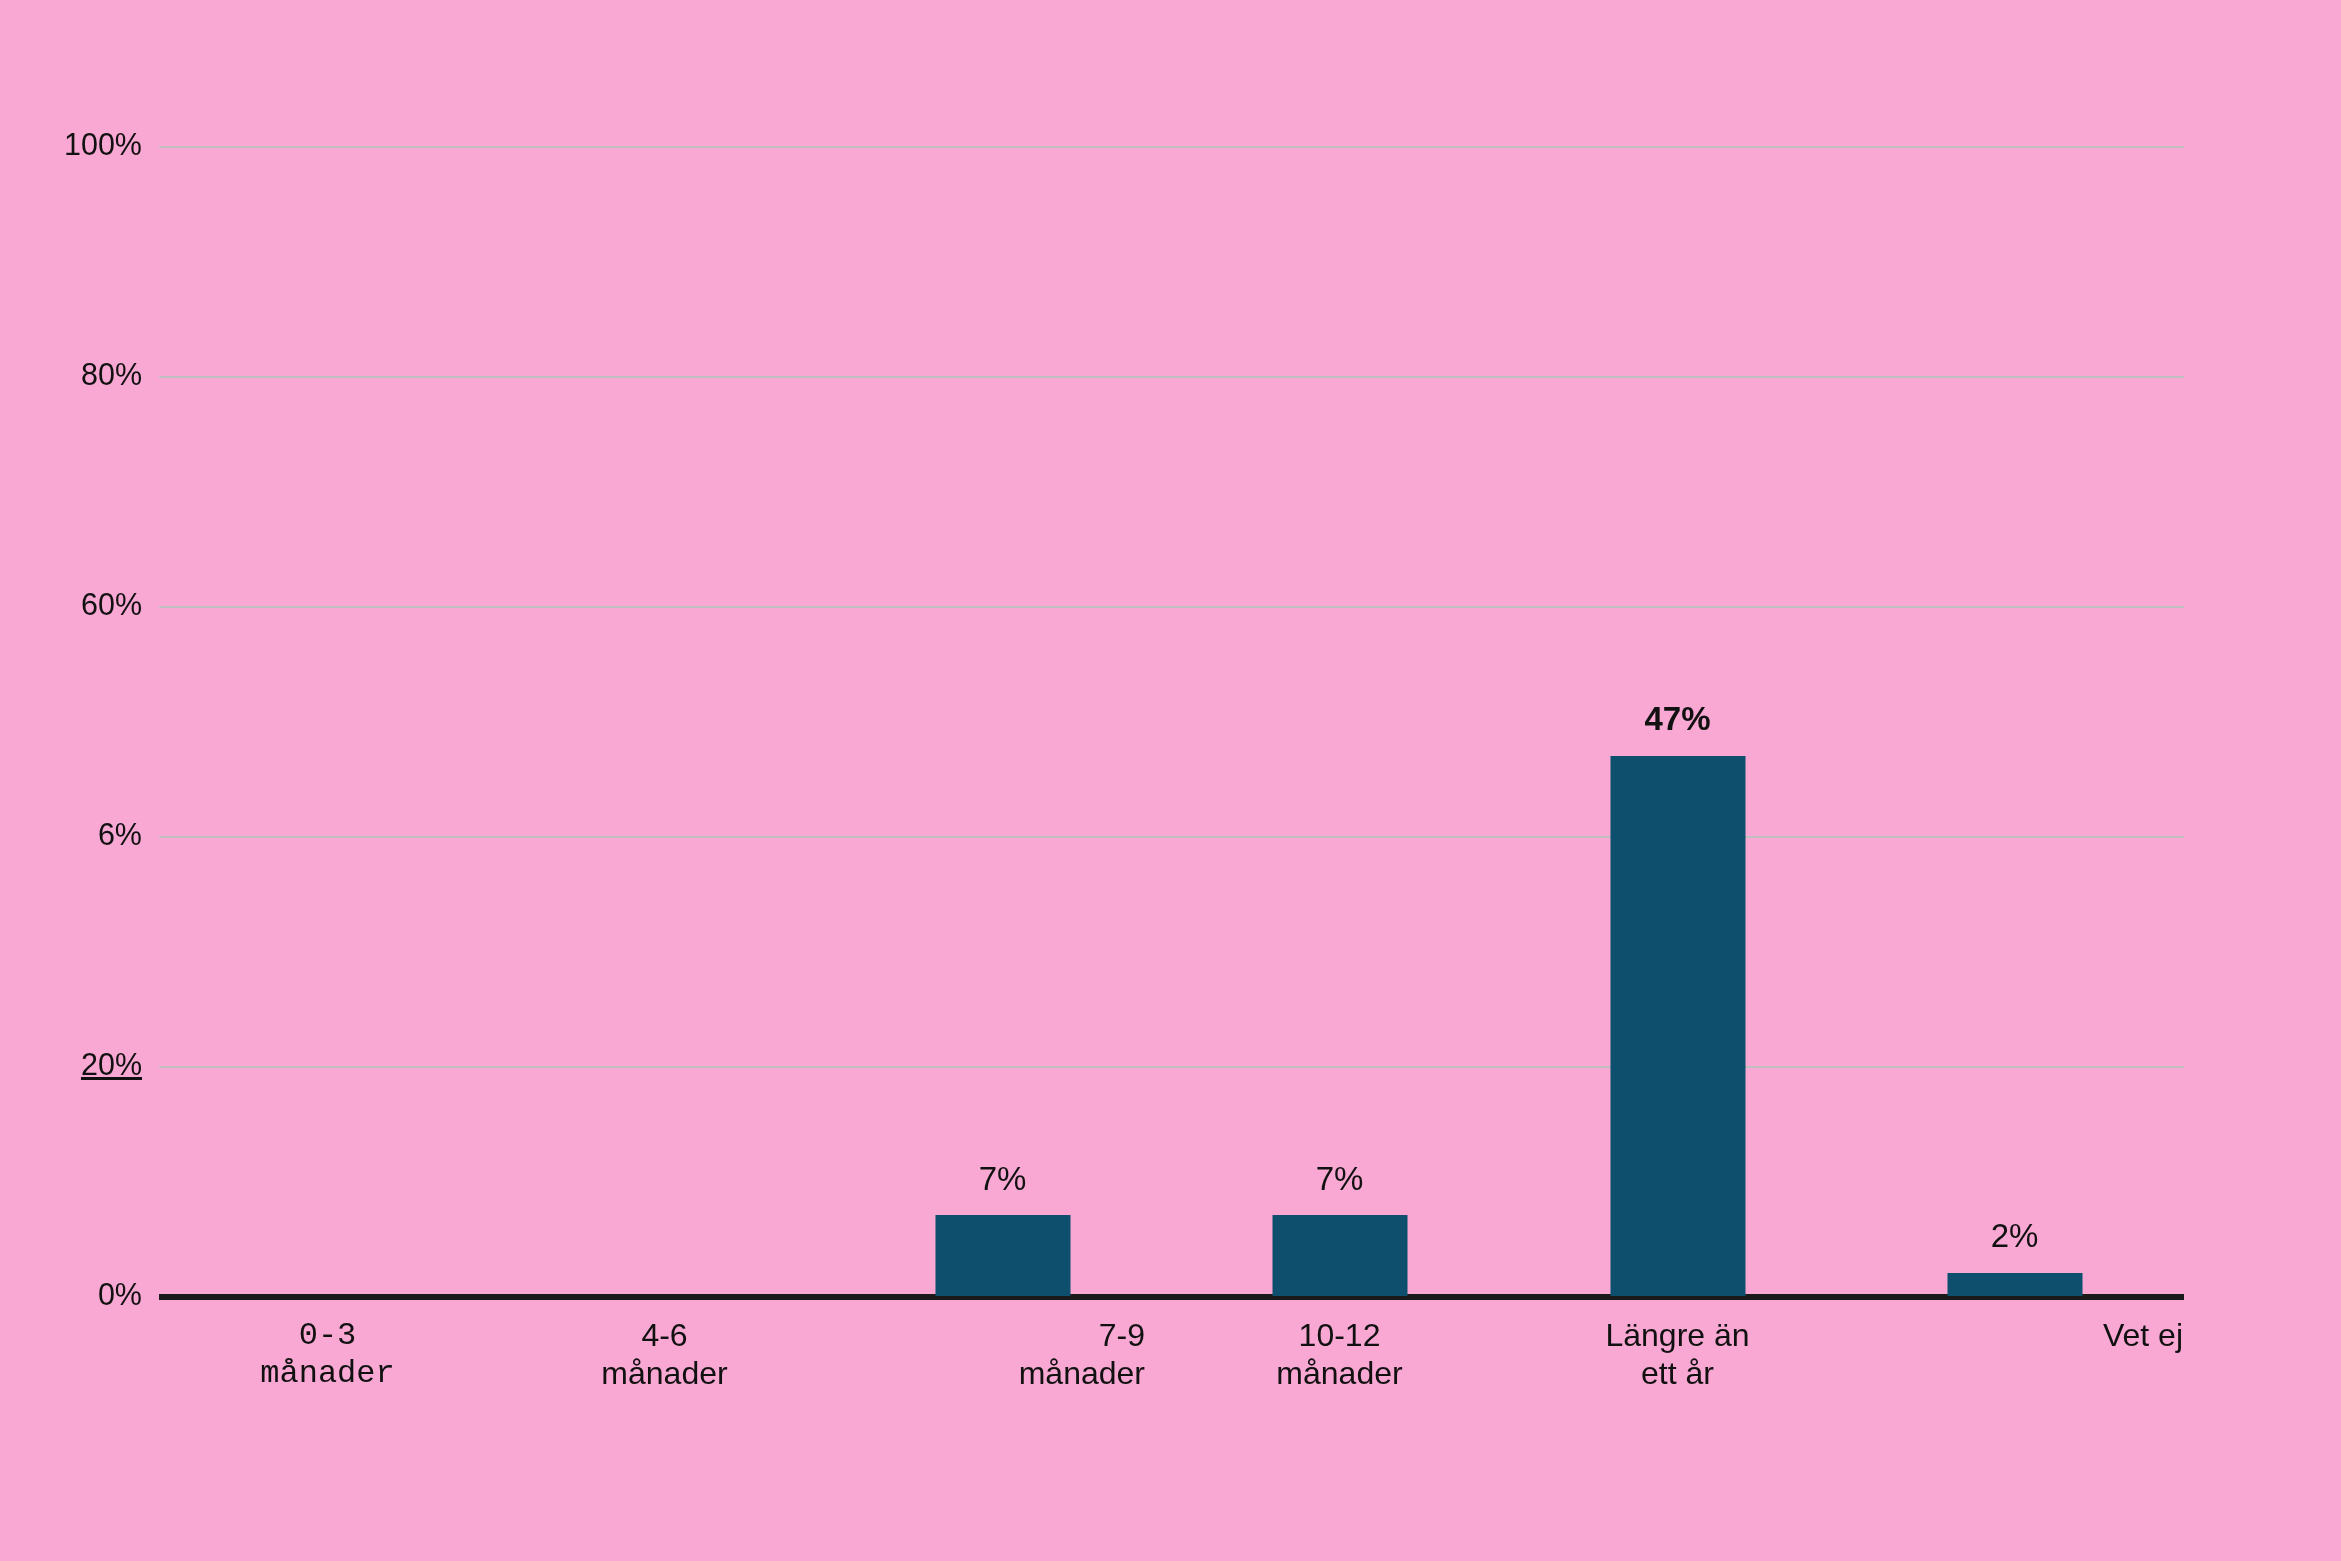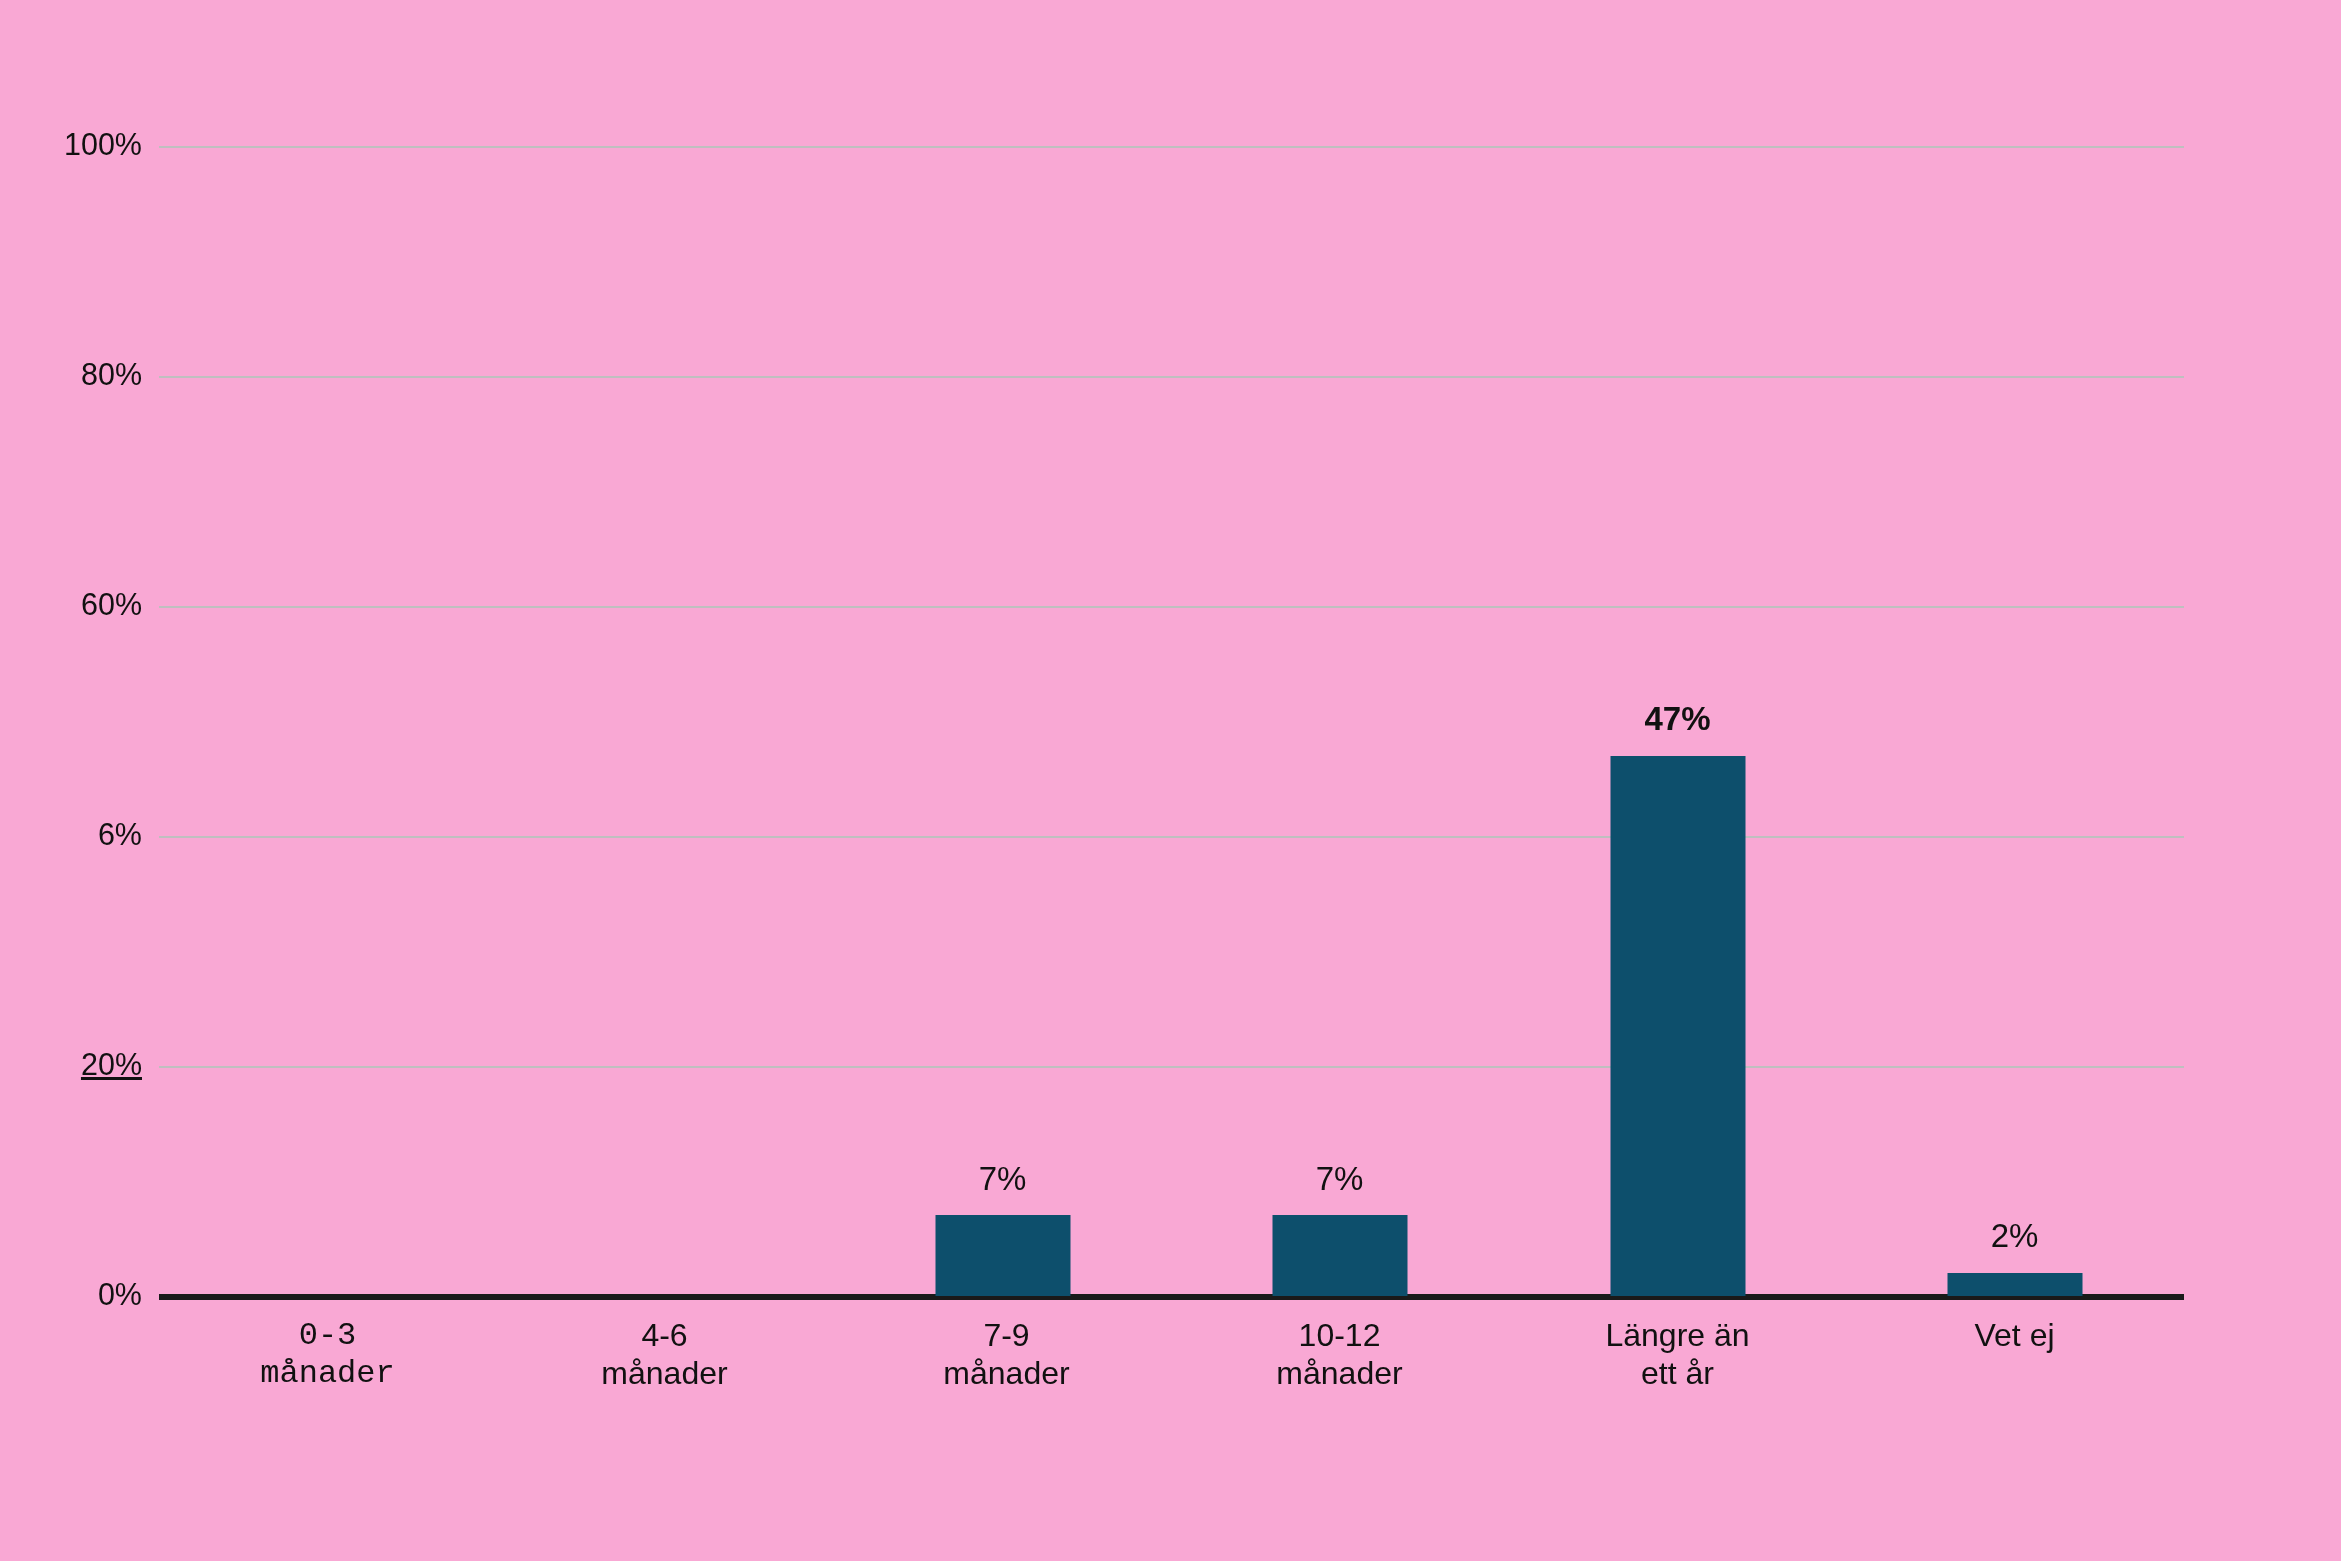--- a/index.html
+++ b/index.html
@@ -154,23 +154,23 @@
       <div class="bar-rect" style="height:23px;"></div>
     </div>
 
   </div>
 
   <div class="x-labels-layer">
     <div class="x-label" style="left:0px;width:337px;font-family:Liberation Mono, monospace;">0-3
 månader</div>
     <div class="x-label" style="left:337px;width:337px;">4-6
 månader</div>
-    <div class="x-label" style="left:679px;width:337px;">7-9
+    <div class="x-label" style="left:649px;width:337px;text-align:right;">7-9
 månader</div>
     <div class="x-label" style="left:1012px;width:337px;">10-12
 månader</div>
     <div class="x-label" style="left:1350px;width:337px;">Längre än
 ett år</div>
-    <div class="x-label" style="left:1687px;width:337px;">Vet ej</div>
+    <div class="x-label" style="left:1687px;width:337px;text-align:right;">Vet ej</div>
   </div>
 
 </div>
 
 
 </body></html>

